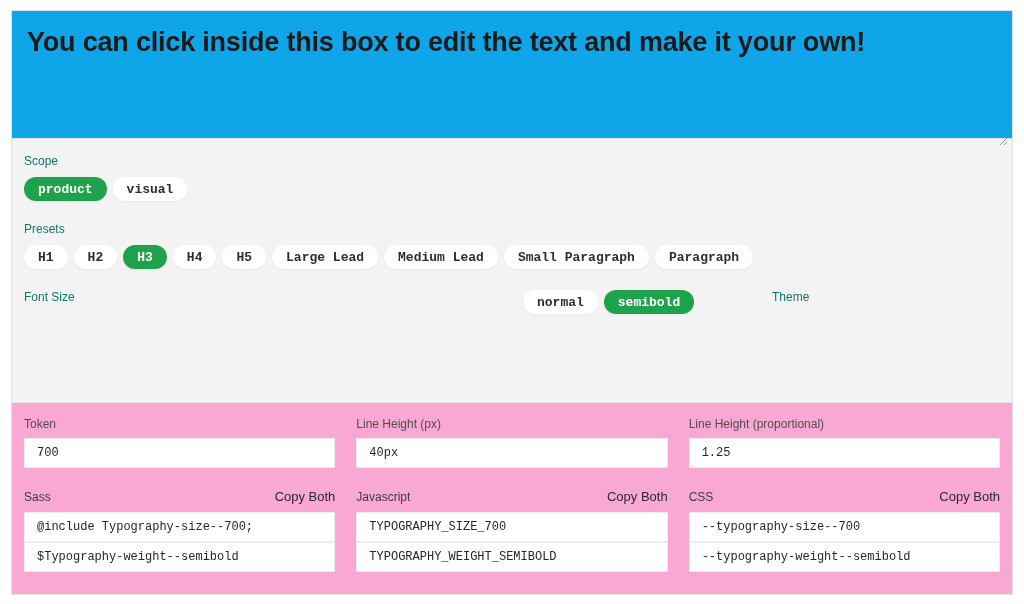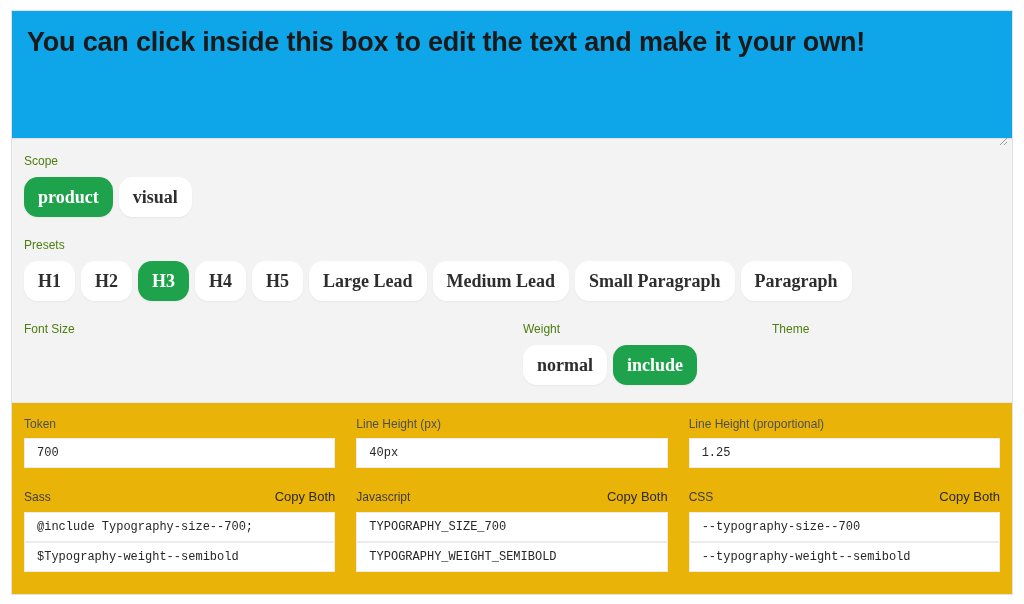--- a/index.html
+++ b/index.html
@@ -18,37 +18,37 @@
     font-size: 27px; font-weight: 700; color: #1a1a1a; letter-spacing: -0.2px;
     outline: none; overflow: hidden;
   }
   .resize-handle { position: absolute; right: 3px; bottom: 3px; width: 10px; height: 10px; }
 
   
   .controls {
     height: 264px; background: #f3f3f3; border-bottom: 1px solid #e6e6e6;
     padding: 15px 12px 0 12px;
   }
-  .group-label { font-size: 12px; color: #4d7c0f; margin-bottom: 9px; }
+  .group-label { font-size: 12px; color: #0f766e; margin-bottom: 9px; }
   .pill-row { display: flex; flex-wrap: wrap; gap: 6px; row-gap: 5px; }
   .pill {
-    height: 40px; padding: 0 14px; border: none; border-radius: 14px;
-    background: #ffffff; color: #2e2e2e; font-family: Liberation Serif, serif;
-    font-size: 18px; font-weight: 700; cursor: pointer;
+    height: 24px; padding: 0 14px; border: none; border-radius: 14px;
+    background: #ffffff; color: #2e2e2e; font-family: Liberation Mono, monospace;
+    font-size: 13px; font-weight: 700; cursor: pointer;
     box-shadow: 0 1px 2px rgba(0,0,0,0.05); white-space: nowrap;
   }
   .pill.selected { background: var(--accent, #1fa24c); color: #ffffff; }
   .group { margin-bottom: 21px; }
   .sizes-row { display: flex; }
   .col-fontsize { width: 499px; }
   .col-weight  { width: 249px; }
   .col-theme   { flex: 1; }
 
   
-  .outputs { height: 191px; background: #eab308; padding: 14px 12px 0 12px; }
+  .outputs { height: 191px; background: #f9a8d4; padding: 14px 12px 0 12px; }
   .grid3 { display: grid; grid-template-columns: 1fr 1fr 1fr; column-gap: 21px; }
   .field-label { font-size: 12px; color: #4f4f4f; margin-bottom: 7px; }
   .text-input {
     width: 100%; height: 30px; background: #ffffff; border: 1px solid #ececec;
     border-radius: 0; padding: 0 12px;
     font-family: "Liberation Mono", monospace; font-size: 12px; color: #262626;
   }
   .code-row { margin-top: 21px; }
   .code-head { display: flex; justify-content: space-between; align-items: baseline; margin-bottom: 8px; }
   .code-title { font-size: 12px; color: #3c3c3c; }
@@ -88,24 +88,23 @@
           <button class="pill">Small Paragraph</button>
           <button class="pill">Paragraph</button>
         </div>
     </div>
 
     <div class="sizes-row">
       <div class="col-fontsize">
         <div class="group-label">Font Size</div>
       </div>
       <div class="col-weight">
-        <div class="group-label">Weight</div>
         <div class="pill-row">
             <button class="pill">normal</button>
-            <button class="pill selected">include</button>
+            <button class="pill selected">semibold</button>
           </div>
       </div>
       <div class="col-theme">
         <div class="group-label">Theme</div>
       </div>
     </div>
   </div>
 
   <div class="outputs">
     <div class="grid3">

